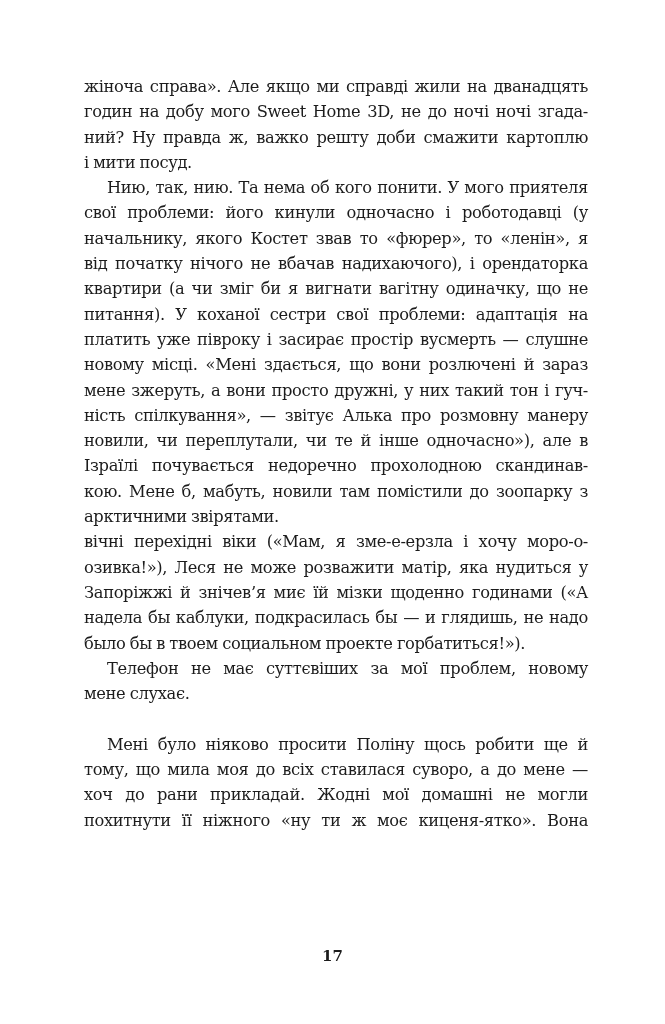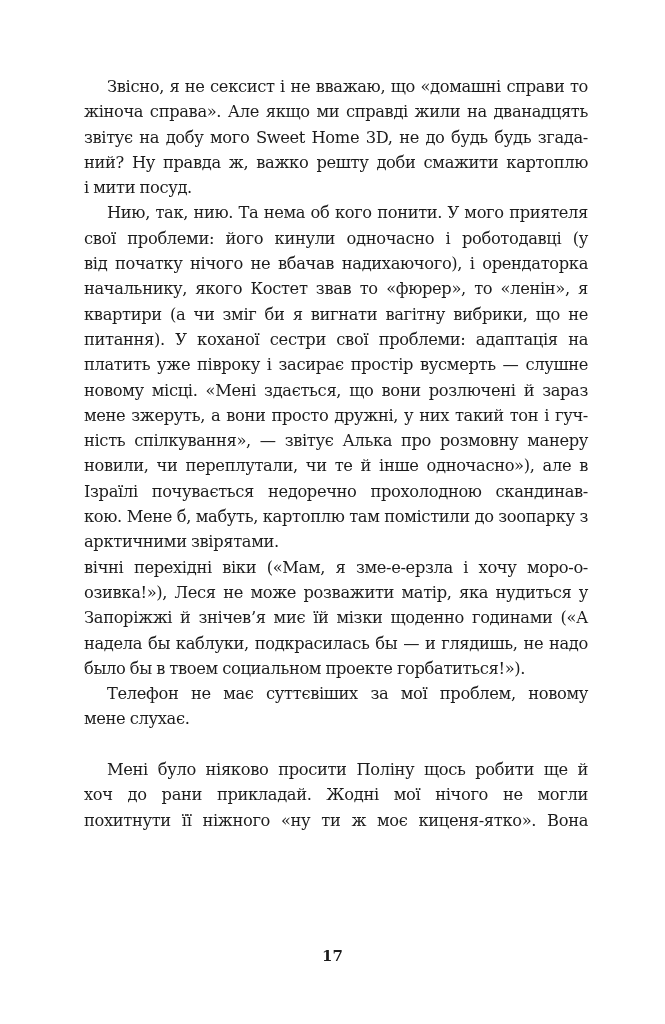--- a/index.html
+++ b/index.html
@@ -22,53 +22,53 @@
     position: absolute; left: 0; width: 665px; top: 947px; text-align: center;
     font-family: "DejaVu Serif", "Liberation Serif", serif; font-weight: bold;
     font-size: 15px; color: #1c1c1c;
   }
 </style>
 </head>
 <body>
 
 <div class="page" id="page-body">
     <div>
-      <div class="line indent"><span>Звісно, я не сексист і не вважаю, що «домашні справи то</span></div>
       <div class="line"><span>жіноча справа». Але якщо ми справді жили на дванадцять</span></div>
-      <div class="line"><span>звітує на добу мого </span><span class="it">Sweet Home 3D</span><span>, не до будь будь згада-</span></div>
+      <div class="line"><span>годин на добу мого </span><span class="it">Sweet Home 3D</span><span>, не до ночі ночі згада-</span></div>
       <div class="line"><span>ний? Ну правда ж, важко решту доби смажити картоплю</span></div>
       <div class="line last"><span>і мити посуд.</span></div>
     </div>
     <div>
       <div class="line indent"><span>Нию, так, нию. Та нема об кого понити. У мого приятеля</span></div>
       <div class="line"><span>свої проблеми: його кинули одночасно і роботодавці (у</span></div>
+      <div class="line"><span>начальнику, якого Костет звав то «фюрер», то «ленін», я</span></div>
       <div class="line"><span>від початку нічого не вбачав надихаючого), і орендаторка</span></div>
-      <div class="line"><span>начальнику, якого Костет звав то «фюрер», то «ленін», я</span></div>
-      <div class="line"><span>квартири (а чи зміг би я вигнати вагітну вибрики, що не</span></div>
+      <div class="line"><span>квартири (а чи зміг би я вигнати вагітну одиначку, що не</span></div>
       <div class="line"><span>питання). У коханої сестри свої проблеми: адаптація на</span></div>
       <div class="line"><span>платить уже півроку і засирає простір вусмерть — слушне</span></div>
       <div class="line"><span>новому місці. «Мені здається, що вони розлючені й зараз</span></div>
       <div class="line"><span>мене зжеруть, а вони просто дружні, у них такий тон і гуч-</span></div>
       <div class="line"><span>ність спілкування», — звітує Алька про розмовну манеру</span></div>
       <div class="line"><span>новили, чи переплутали, чи те й інше одночасно»), але в</span></div>
       <div class="line"><span>Ізраїлі почувається недоречно прохолодною скандинав-</span></div>
-      <div class="line"><span>кою. Мене б, мабуть, картоплю там помістили до зоопарку з</span></div>
+      <div class="line"><span>кою. Мене б, мабуть, новили там помістили до зоопарку з</span></div>
       <div class="line last"><span>арктичними звірятами.</span></div>
     </div>
     <div>
       <div class="line"><span>вічні перехідні віки («Мам, я зме-е-ерзла і хочу моро-о-</span></div>
       <div class="line"><span>озивка!»), Леся не може розважити матір, яка нудиться у</span></div>
       <div class="line"><span>Запоріжжі й знічев’я миє їй мізки щоденно годинами (</span><span class="it">«А</span></div>
       <div class="line"><span class="it">надела бы каблуки, подкрасилась бы — и глядишь, не надо</span></div>
       <div class="line last"><span class="it">было бы в твоем социальном проекте горбатиться!</span><span>»).</span></div>
     </div>
     <div>
       <div class="line indent"><span>Телефон не має суттєвіших за мої проблем, новому</span></div>
       <div class="line last"><span>мене слухає.</span></div>
     </div>
     <div class="line blank"></div>
     <div>
       <div class="line indent"><span>Мені було ніяково просити Поліну щось робити ще й</span></div>
-      <div class="line"><span>хоч до рани прикладай. Жодні мої нічого не могли</span></div>
+      <div class="line"><span>тому, що мила моя до всіх ставилася суворо, а до мене —</span></div>
+      <div class="line"><span>хоч до рани прикладай. Жодні мої домашні не могли</span></div>
       <div class="line"><span>похитнути її ніжного «ну ти ж моє киценя-ятко». Вона</span></div>
     </div>
   </div>
 <div class="page-number">17</div>
 
 </body></html>

